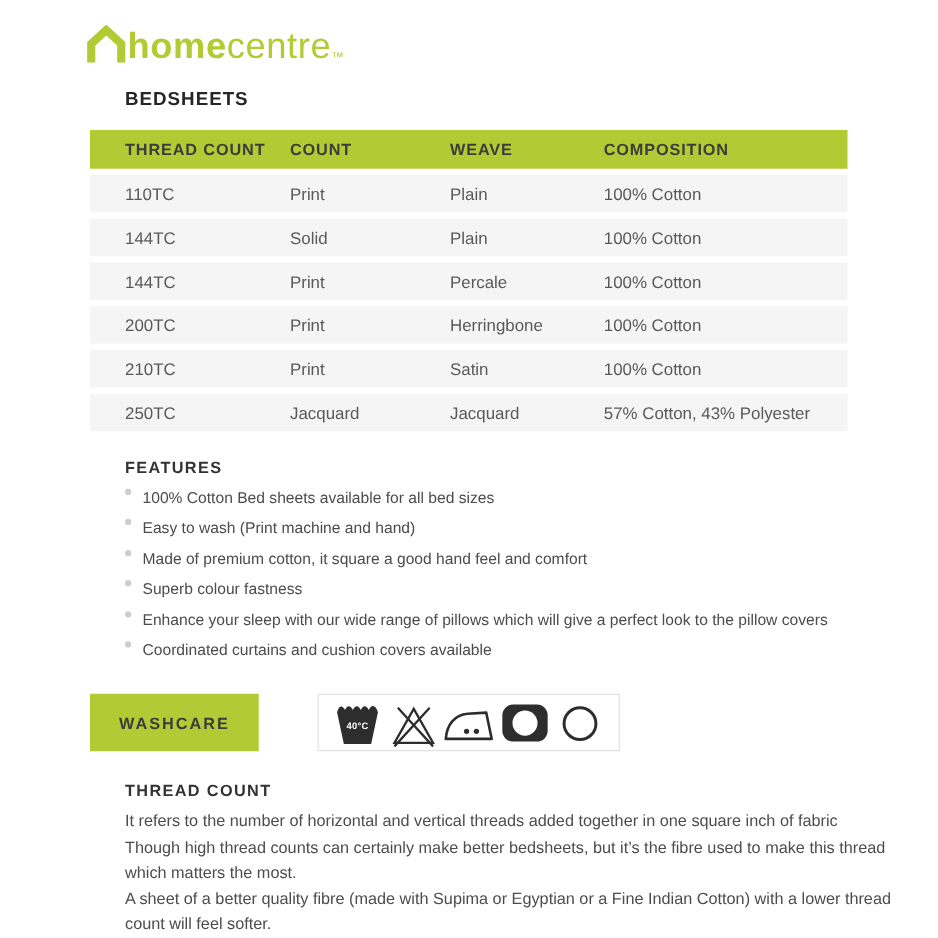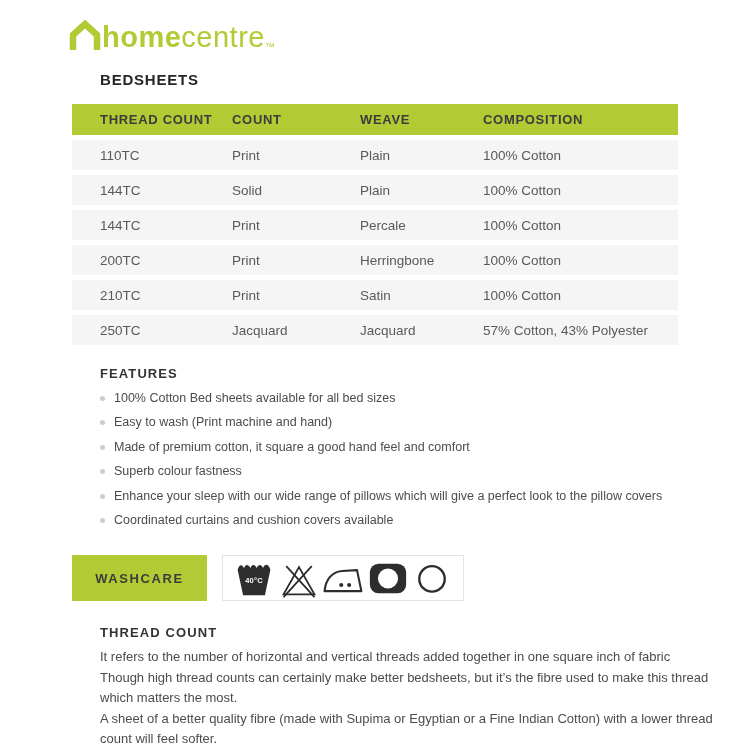--- a/index.html
+++ b/index.html
@@ -26,25 +26,25 @@
   
   .page-title{margin:17px 0 16px 100px;font-size:15px;font-weight:700;color:#262626;letter-spacing:.8px;}
   
   .spec-table{margin:9px 0 0 72px;width:606px;}
   .trow{display:grid;grid-template-columns:132px 128px 123px 1fr;align-items:center;padding-left:28px;}
   .thead{background:var(--brand-green);height:31px;font-size:13px;font-weight:700;color:#3c3c3c;letter-spacing:.7px;}
   .tbody-row{background:var(--row-bg);height:30px;margin-top:5px;font-size:13.5px;color:#595959;}
   
   .features{margin:21px 0 16px 100px;}
   .section-heading{font-size:13px;font-weight:700;color:#333333;letter-spacing:1.1px;}
-  .feature-item{display:flex;align-items:center;margin-top:9.5px;white-space:nowrap;}
+  .feature-item{display:flex;margin-top:9.5px;white-space:nowrap;}
   .bullet{width:5px;height:5px;border-radius:50%;background:#cdcdcd;margin-right:9px;flex:0 0 auto;}
   .feature-label{font-size:12.5px;color:#4c4c4c;line-height:15px;}
   
-  .washcare-row{margin:27px 0 0 72px;display:flex;align-items:flex-start;}
+  .washcare-row{margin:27px 0 0 72px;display:flex;align-items:flex-start;gap:32px;}
   .washcare-btn{width:135px;height:46px;background:var(--brand-green);display:flex;align-items:center;justify-content:center;
     font-size:13px;font-weight:700;color:#3c3c3c;letter-spacing:1.6px;}
   .washcare-box{margin-left:15px;width:242px;height:46px;border:1px solid var(--box-border);background:#fff;
     display:flex;align-items:center;justify-content:space-between;padding:0 10px;}
   .icon-wrap{position:relative;width:42px;height:42px;display:flex;align-items:center;justify-content:center;}
   .wash-temp{position:absolute;left:0;top:19px;width:100%;text-align:center;color:#ffffff;
     font-size:7.5px;font-weight:700;letter-spacing:.2px;}
   
   .threadcount{margin:24px 0 0 100px;}
   .threadcount .section-heading{margin-bottom:7px;}

